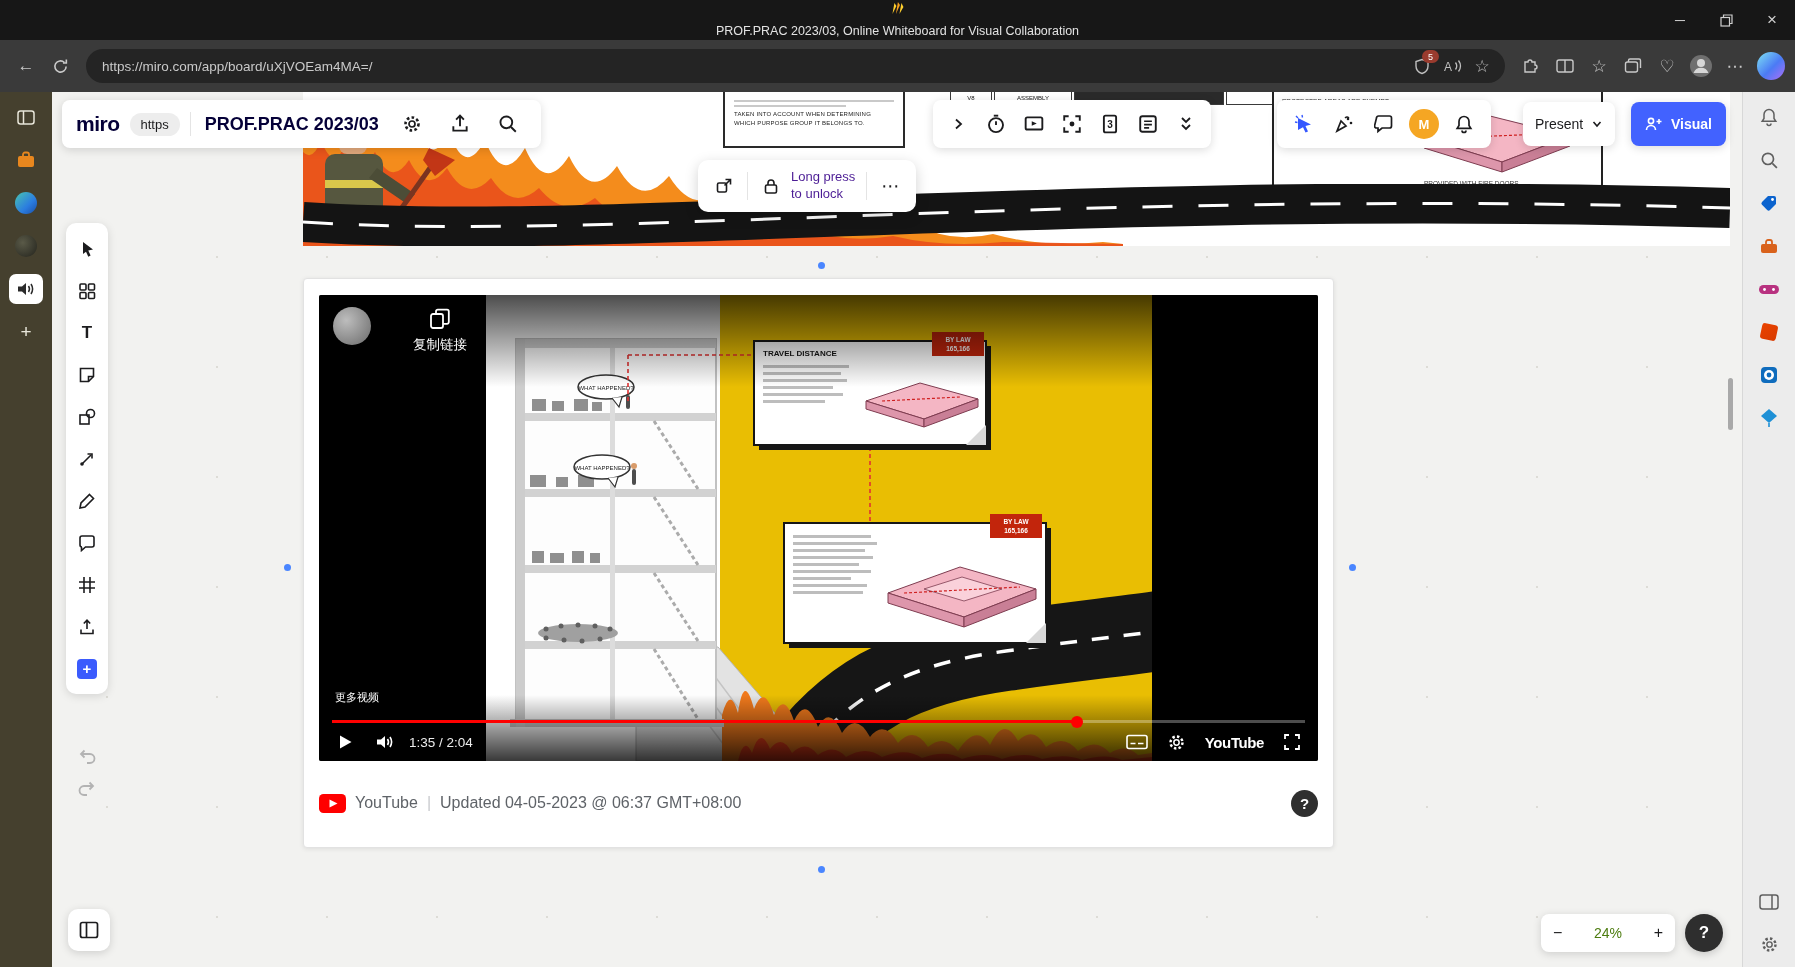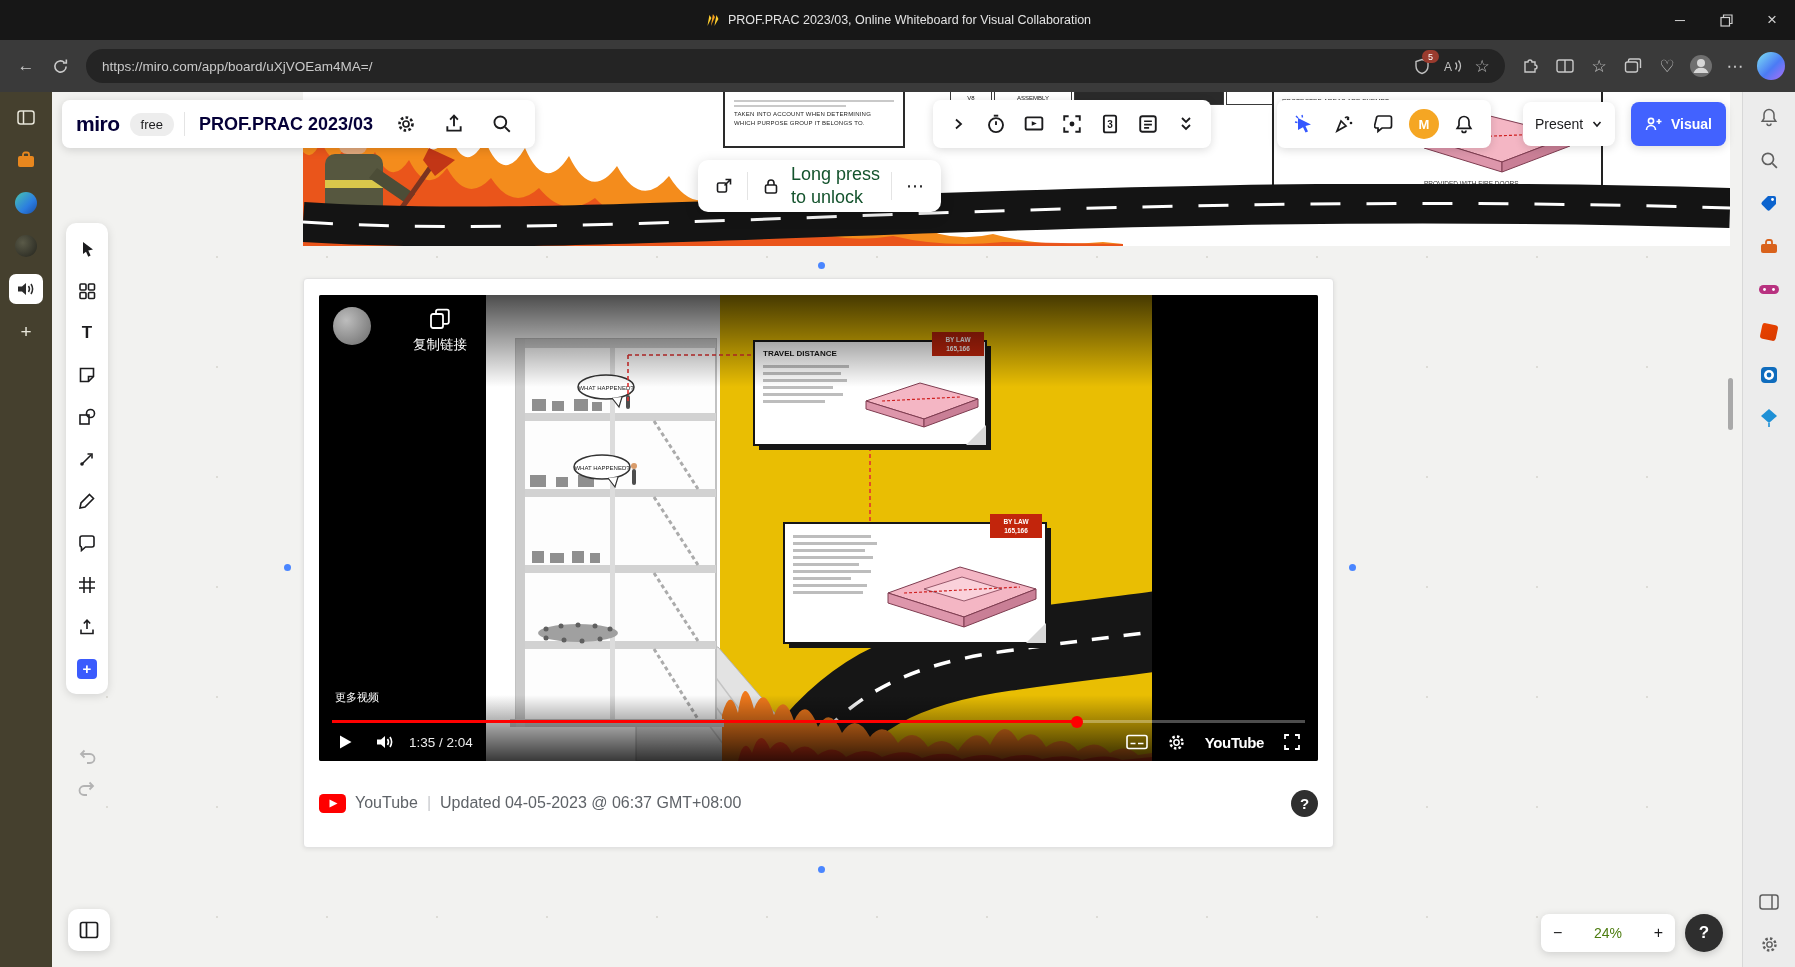--- a/index.html
+++ b/index.html
@@ -1,21 +1,21 @@
 <!DOCTYPE html>
 <html><head>
 <meta charset="utf-8">
 <style>
   html,body{margin:0;padding:0;}
   body{font-family:"Liberation Sans",sans-serif;background:#000;}
   .screen{position:relative;width:1795px;height:967px;overflow:hidden;background:#f2f2f0;}
 
   
   .titlebar{position:absolute;top:0;left:0;right:0;height:40px;background:#171717;}
-  .tab-title{position:absolute;left:50%;top:0;height:40px;transform:translateX(-50%);display:flex;align-items:center;gap:8px;color:#e3e3e3;font-size:12.5px;white-space:nowrap;}
+  .tab-title{position:absolute;left:50%;top:0;height:40px;transform:translateX(-50%);display:flex;align-items:center;gap:8px;color:#e3e3e3;font-size:12.5px;white-space:nowrap;flex-direction:column;}
   .win-controls{position:absolute;right:0;top:0;height:40px;display:flex;}
   .win-btn{width:46px;height:40px;display:flex;align-items:center;justify-content:center;color:#cfcfcf;font-size:14px;}
 
   
   .navbar{position:absolute;top:40px;left:0;right:0;height:52px;background:#3a3a3a;display:flex;align-items:center;padding:0 10px;gap:2px;box-sizing:border-box;}
   .nav-btn{width:32px;height:32px;border-radius:6px;display:flex;align-items:center;justify-content:center;color:#c9c9c9;font-size:17px;flex:0 0 auto;}
   .url-pill{flex:1;height:34px;background:#242424;border-radius:17px;display:flex;align-items:center;padding:0 10px 0 16px;gap:4px;min-width:0;margin:0 8px;}
   .url-text{color:#c9c9c9;font-size:13.5px;white-space:nowrap;overflow:hidden;flex:1;}
   .pill-icon{position:relative;width:26px;height:26px;display:flex;align-items:center;justify-content:center;color:#bfbfbf;font-size:15px;flex:0 0 auto;}
   .shield-badge{position:absolute;top:-3px;right:-4px;min-width:13px;height:13px;border-radius:7px;background:#9a3b2e;color:#fff;font-size:9px;display:flex;align-items:center;justify-content:center;padding:0 2px;}
@@ -62,21 +62,21 @@
   
   .left-toolbar{position:absolute;left:14px;top:131px;width:42px;background:#fff;border-radius:10px;box-shadow:0 2px 10px rgba(0,0,0,.13);display:flex;flex-direction:column;align-items:center;padding:5px 0;gap:1px;z-index:15;}
   .lt-btn{width:36px;height:41px;display:flex;align-items:center;justify-content:center;color:#1c1c1e;font-size:17px;font-weight:bold;}
   .plus-app{width:20px;height:20px;background:#3b5bfd;border-radius:4px;color:#fff;font-size:15px;font-weight:bold;display:flex;align-items:center;justify-content:center;}
   .undo-redo{position:absolute;left:14px;top:655px;width:42px;display:flex;flex-direction:column;align-items:center;gap:14px;color:#b3b3b3;z-index:15;}
 
   
   .lock-bar{position:absolute;left:646px;top:68px;height:52px;background:#fff;border-radius:10px;box-shadow:0 4px 14px rgba(0,0,0,.18);display:flex;align-items:center;padding:0 8px;z-index:18;}
   .lock-btn{width:36px;height:40px;display:flex;align-items:center;justify-content:center;color:#1c1c1e;font-size:18px;}
   .lock-sep{width:1px;height:28px;background:#e4e4e4;margin:0 5px;}
-  .lock-text{font-size:18px;color:#14532d;line-height:1.3;padding:0 6px 0 2px;}
+  .lock-text{font-size:13px;color:#4c1d95;line-height:1.3;padding:0 6px 0 2px;}
 
   
   .dot{position:absolute;width:7px;height:7px;border-radius:50%;background:#4a86ff;z-index:9;}
 
   
   .video-card{position:absolute;left:251px;top:186px;width:1031px;height:570px;background:#fff;border:1px solid #e2e2e2;border-radius:4px;box-shadow:0 1px 5px rgba(0,0,0,.09);box-sizing:border-box;z-index:10;}
   .video{position:absolute;left:15px;top:16px;width:999px;height:466px;background:#000;overflow:hidden;border-radius:2px;}
   .scene{position:absolute;left:167px;top:0;width:666px;height:466px;}
   .vid-top{position:absolute;top:0;left:0;right:0;height:92px;background:linear-gradient(rgba(0,0,0,.7),rgba(0,0,0,0));}
   .vid-head{position:absolute;top:12px;left:14px;right:10px;display:flex;align-items:flex-start;gap:13px;}
@@ -271,21 +271,21 @@
         </div>
 
         <svg class="road-svg" viewBox="0 0 1427 62" preserveAspectRatio="none">
           <path d="M0,38 C300,58 760,4 1427,24" stroke="#141414" stroke-width="40" fill="none"></path>
           <path d="M0,38 C300,58 760,4 1427,24" stroke="#ffffff" stroke-width="3" stroke-dasharray="30 26" fill="none"></path>
         </svg>
       </div>
 
       <div class="header-card hc-left">
         <span class="logo">miro</span>
-        <span class="plan-pill">free</span>
+        <span class="plan-pill">https</span>
         <span class="v-sep"></span>
         <span class="board-title">PROF.PRAC 2023/03</span>
         <div class="tool-btn">
           <svg width="20" height="20" viewBox="0 0 20 20">
               <circle cx="10" cy="10" r="6.5" fill="none" stroke="#1c1c1e" stroke-width="2.6" stroke-dasharray="2.6 2.3"></circle>
               <circle cx="10" cy="10" r="3" fill="none" stroke="#1c1c1e" stroke-width="1.7"></circle>
             </svg>
         </div>
         <div class="tool-btn">
           <svg width="20" height="20" viewBox="0 0 18 18">

